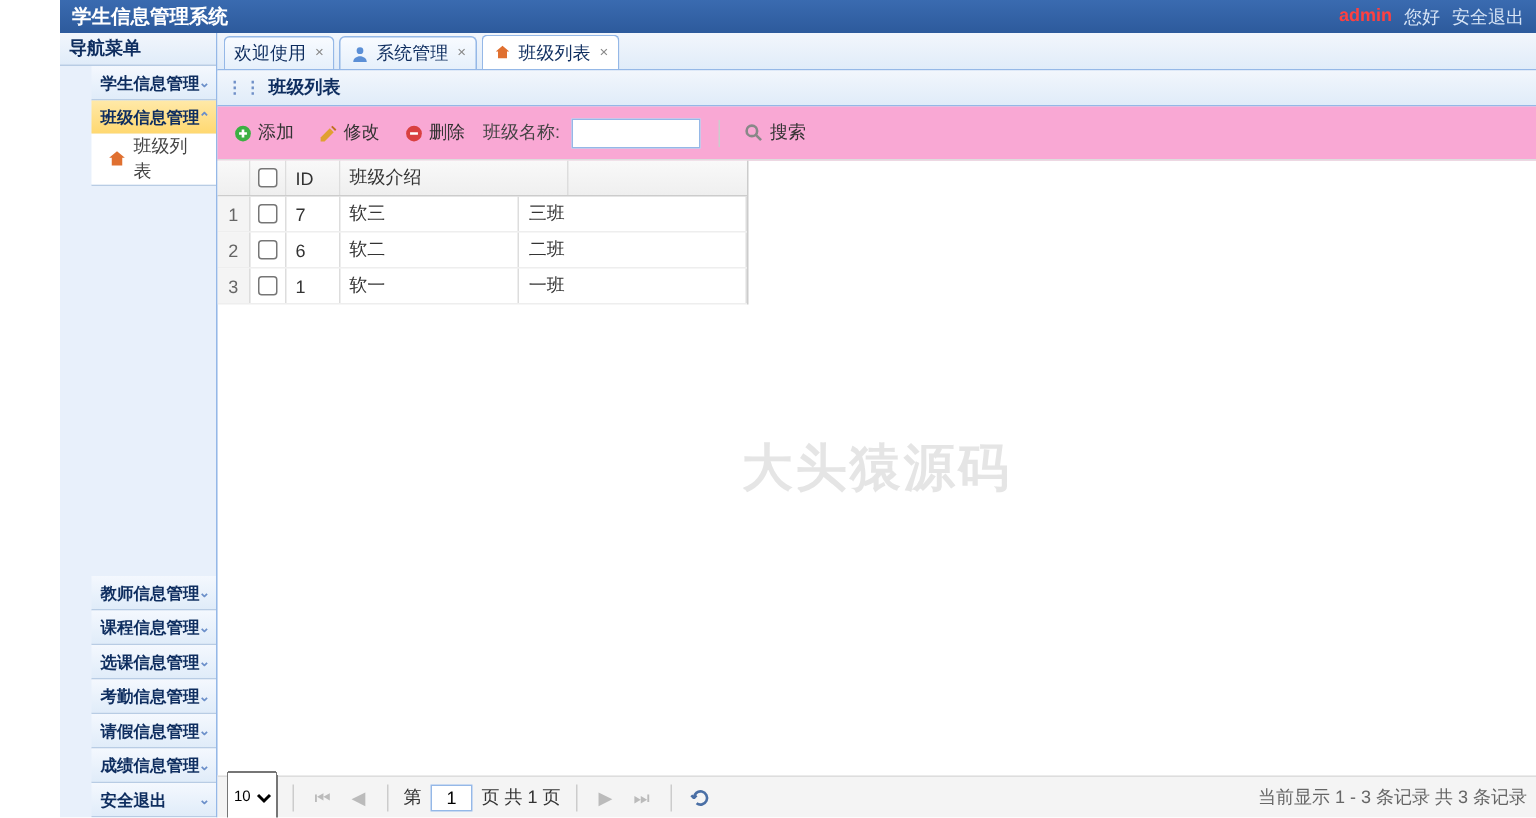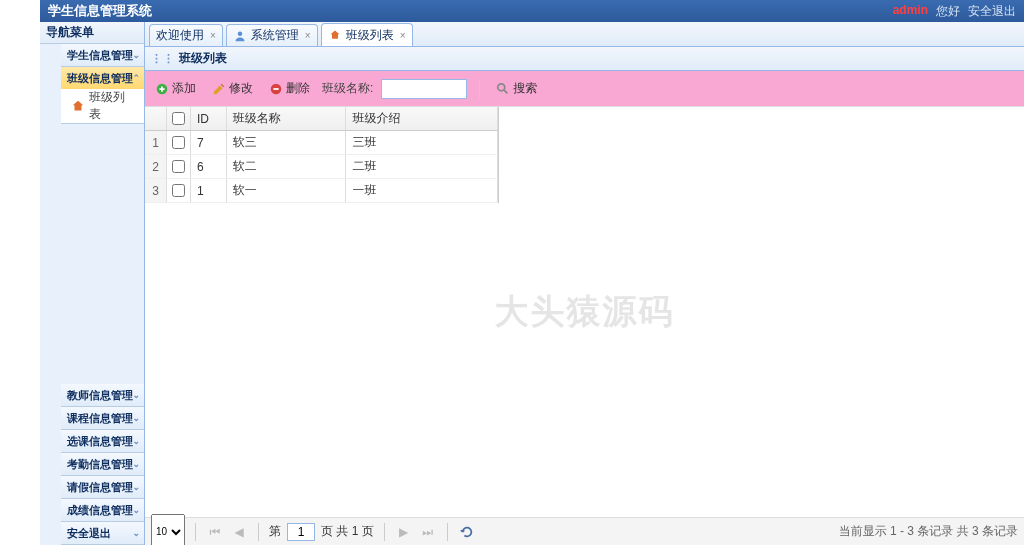--- a/index.html
+++ b/index.html
@@ -232,21 +232,20 @@
       </div>
 
       <div class="grid-wrap">
         <div class="grid-body">
           <div class="grid-head">
             <div class="cell c-num"></div>
             <div class="cell c-chk">
                 <input type="checkbox" style="">
               </div>
             <div class="cell c-id">ID</div>
-            <div class="cell c-name">班级名称</div>
             <div class="cell c-desc">班级介绍</div>
           </div>
           <div id="grid-rows">
               <div class="grid-row">
                 <div class="cell c-num">1</div>
                 <div class="cell c-chk">
                   <input type="checkbox" style="">
                 </div>
                 <div class="cell c-id">7</div>
                 <div class="cell c-name">软三</div>

